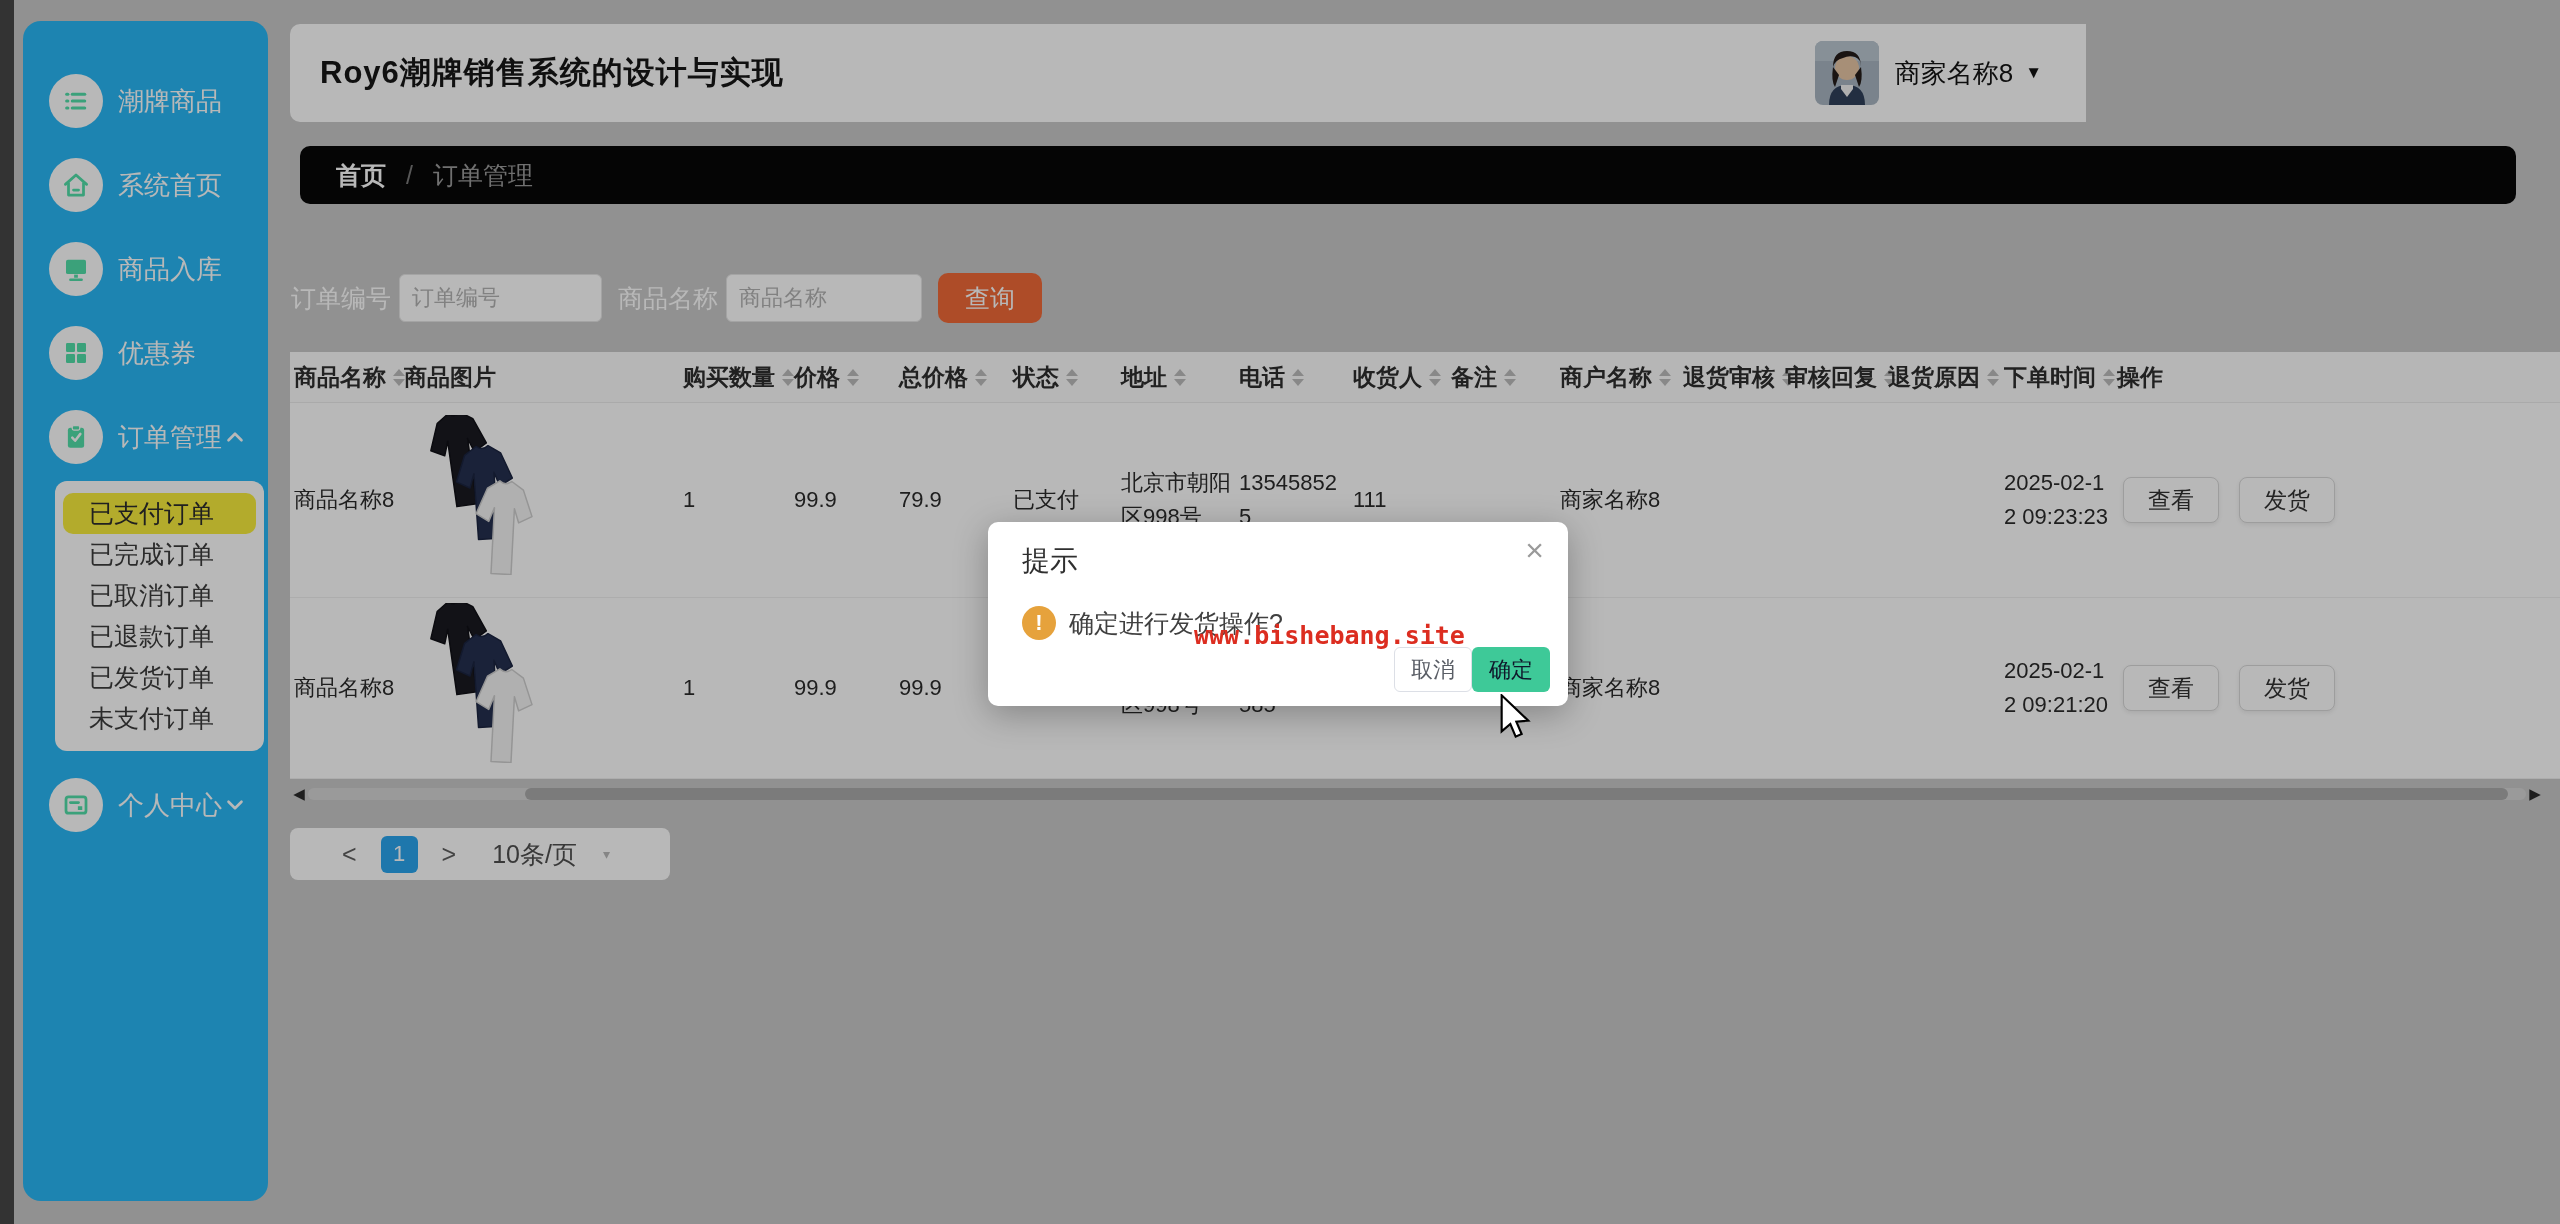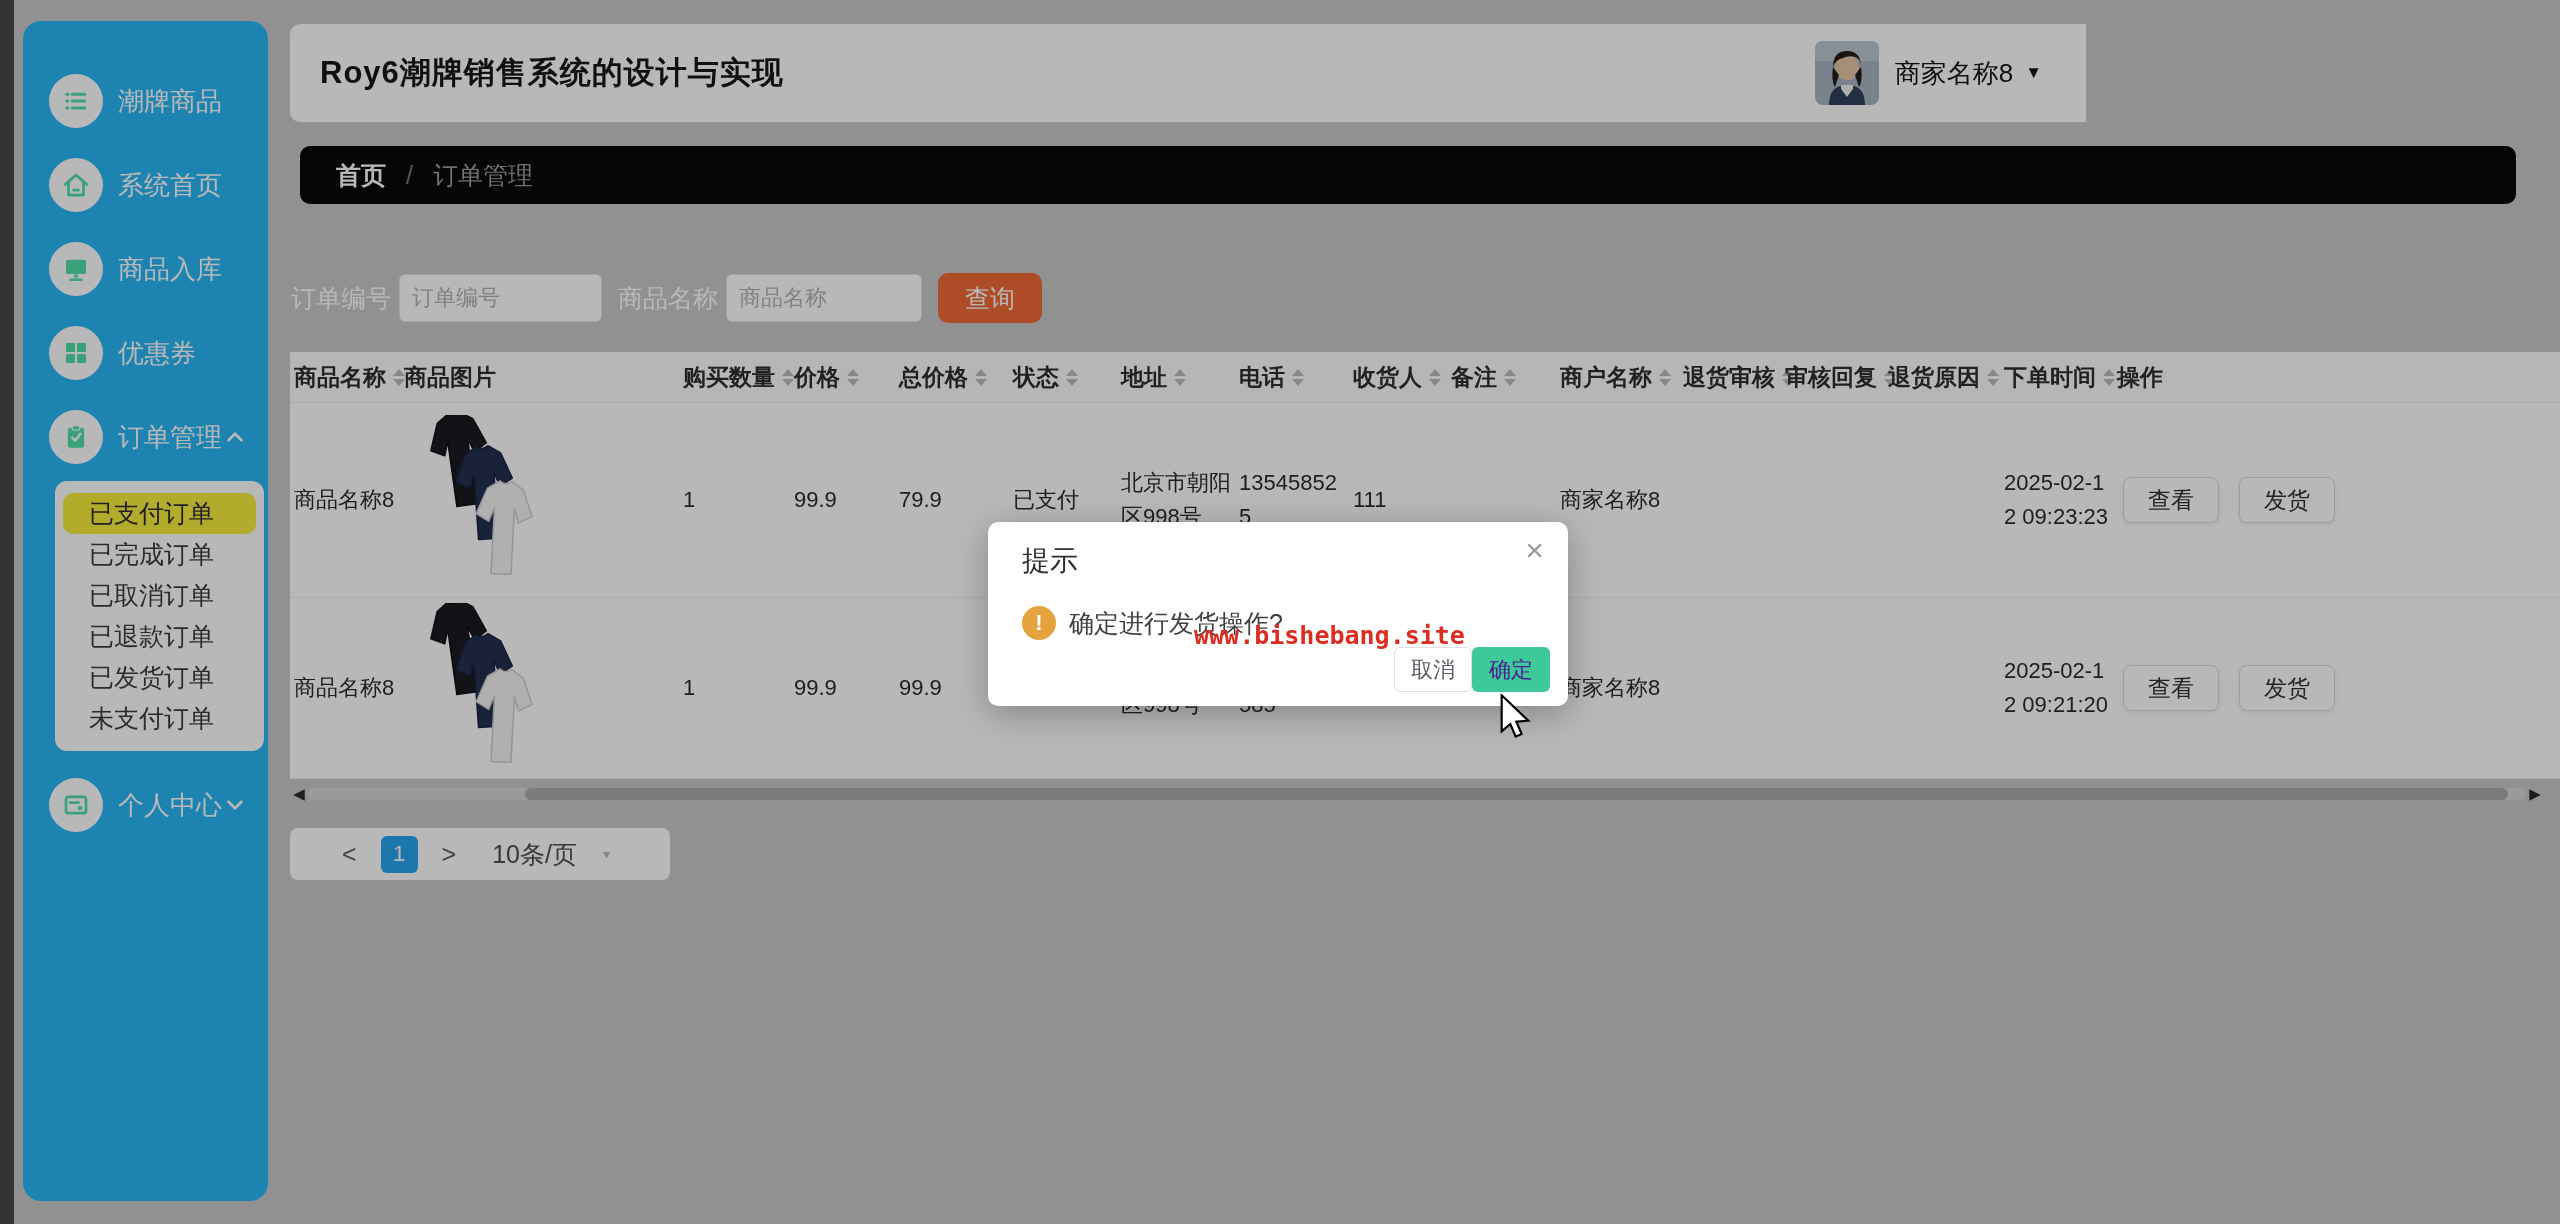--- a/index.html
+++ b/index.html
@@ -72,21 +72,21 @@
   .overlay{position:absolute;inset:0;background:rgba(0,0,0,0.28);z-index:50;}
   .modal{position:absolute;left:988px;top:522px;width:580px;height:184px;background:#ffffff;border-radius:10px;box-shadow:0 8px 34px rgba(0,0,0,0.28);z-index:60;}
   .modal-title{position:absolute;left:34px;top:20px;font-size:28px;color:#2f2f2f;}
   .modal-close{position:absolute;right:24px;top:12px;font-size:32px;color:#9a9a9a;cursor:pointer;line-height:1;}
   .modal-body{position:absolute;left:34px;top:84px;display:flex;align-items:center;}
   .warn-icon{width:34px;height:34px;border-radius:50%;background:#e6a23c;color:#fff;font-weight:bold;font-size:22px;display:flex;align-items:center;justify-content:center;flex:0 0 34px;}
   .modal-msg{margin-left:13px;font-size:25px;color:#404040;white-space:nowrap;}
   .watermark{position:absolute;left:206px;top:99px;font-family:"DejaVu Sans Mono",monospace;font-size:25px;font-weight:bold;color:#dc2d20;white-space:nowrap;z-index:61;}
   .modal-footer{position:absolute;right:18px;bottom:14px;display:flex;}
   .btn-cancel{width:78px;height:45px;background:#fff;border:1px solid #dcdfe6;border-radius:6px;font-size:22px;color:#5a5e66;cursor:pointer;font-family:"Liberation Sans",sans-serif;}
-  .btn-confirm{width:78px;height:45px;background:#3ec998;border:none;border-radius:6px;font-size:22px;color:#4c1d95;cursor:pointer;font-family:"Liberation Sans",sans-serif;}
+  .btn-confirm{width:78px;height:45px;background:#3ec998;border:none;border-radius:6px;font-size:22px;color:#0f172a;cursor:pointer;font-family:"Liberation Sans",sans-serif;}
   .cursor{position:absolute;left:1498px;top:694px;z-index:70;pointer-events:none;}
 </style>
 </head>
 <body>
 
 <div class="left-strip"></div>
 
 <aside class="sidebar">
   <nav id="side-menu">
       <div class="side-item">

